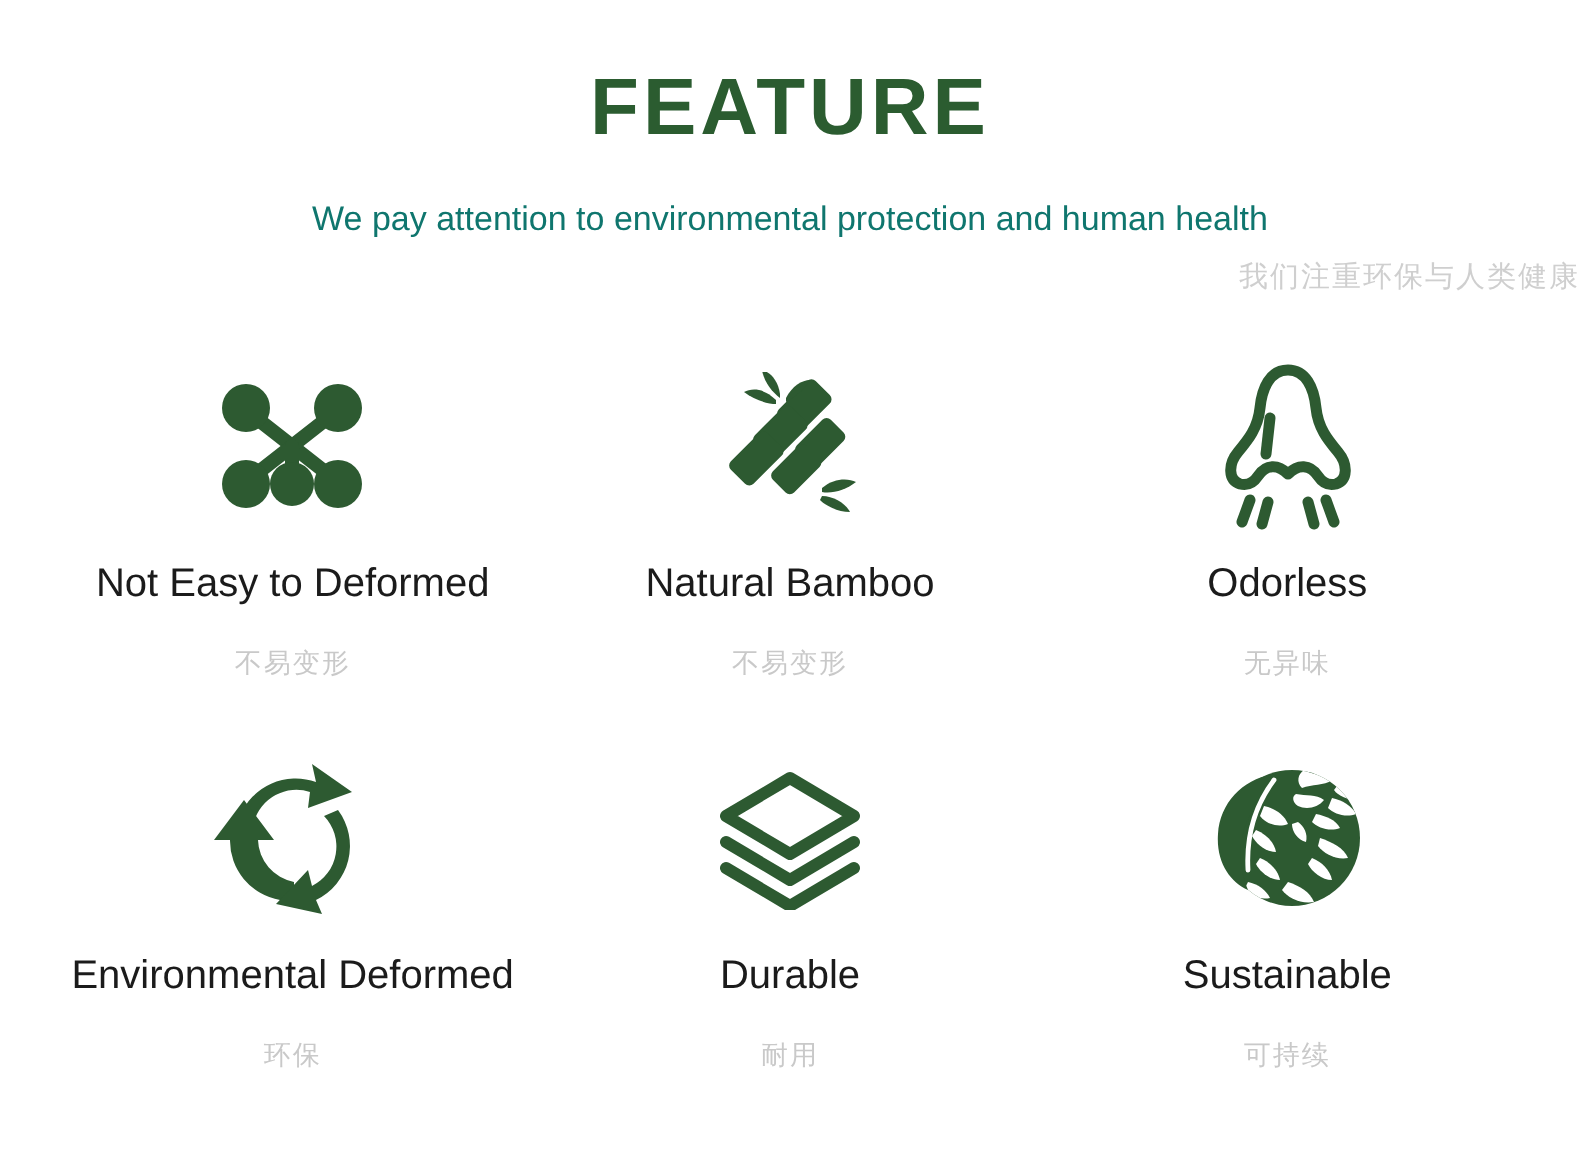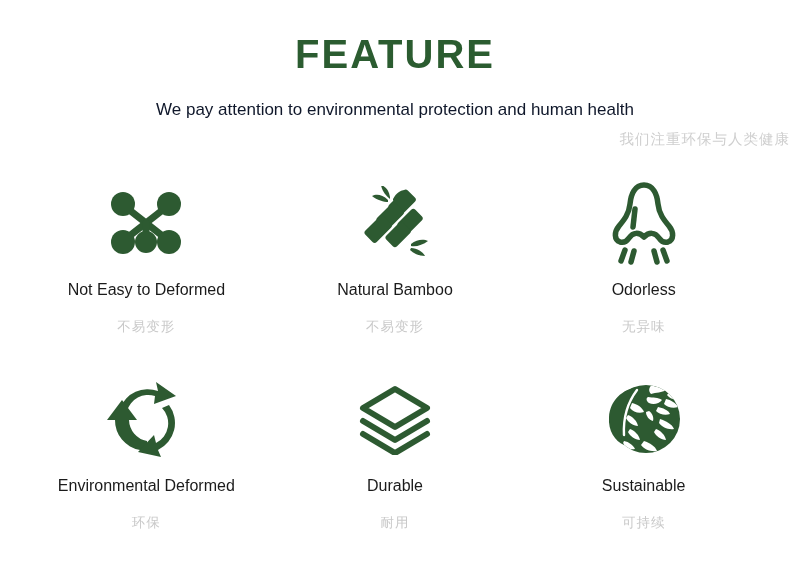--- a/index.html
+++ b/index.html
@@ -31,21 +31,21 @@
     font-weight: 700;
     letter-spacing: 2px;
     color: #2b5c30;
     line-height: 1.0;
     margin: 0;
   }
   .subtitle-en {
     margin-top: 26px;
     font-size: 17px;
     font-weight: 400;
-    color: #0f172a;
+    color: #0f766e;
     line-height: 1.2;
   }
   .subtitle-cn {
     margin-top: 11px;
     font-size: 14.5px;
     color: #cfcfcf;
     letter-spacing: 1px;
     line-height: 1.2;
     text-align: right;
   }
@@ -70,21 +70,21 @@
     height: 96px;
     display: flex;
     align-items: center;
     justify-content: center;
   }
   .icon-wrap svg {
     display: block;
   }
   .label-en {
     margin-top: 9px;
-    font-size: 16px;
+    font-size: 20px;
     color: #1b1b1b;
     line-height: 1.2;
     text-align: center;
   }
   .label-cn {
     margin-top: 20px;
     font-size: 13.5px;
     color: #c9c9c9;
     letter-spacing: 1px;
     line-height: 1.2;

